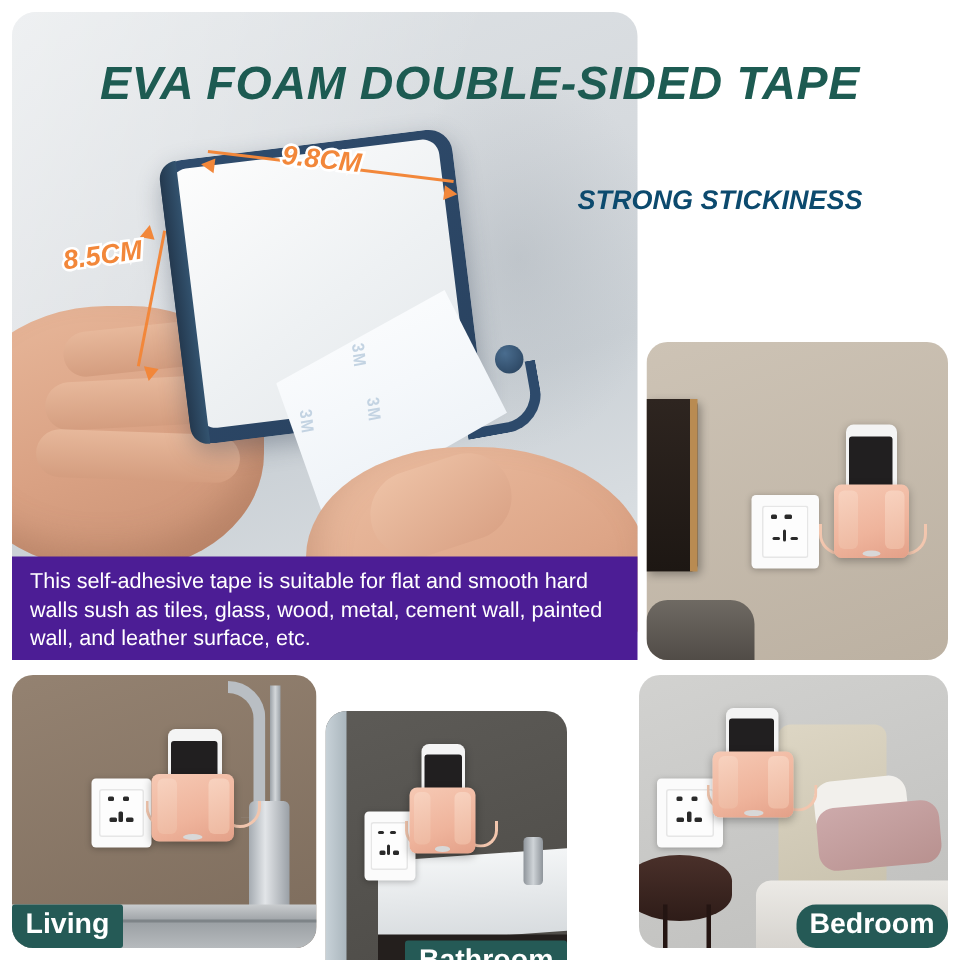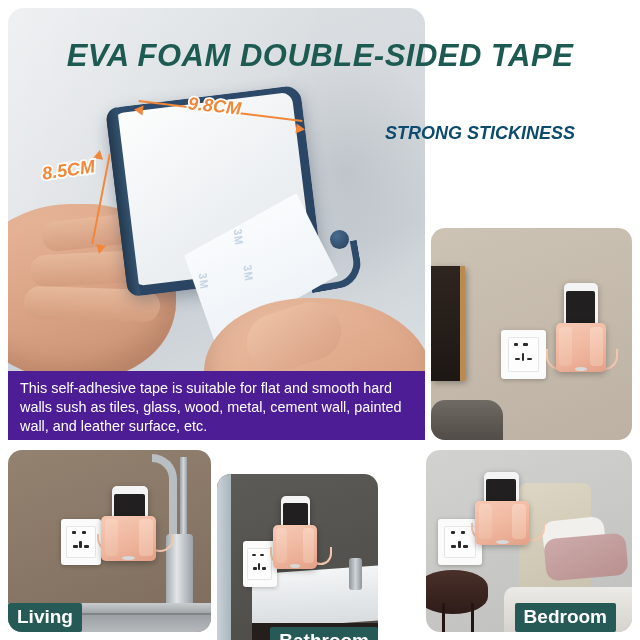--- a/index.html
+++ b/index.html
@@ -85,21 +85,21 @@
   .p-living{left:431px;top:228px;width:201px;height:212px;}
   .p-kitchen{left:8px;top:450px;width:203px;height:182px;}
   .p-bath{left:217px;top:450px;width:161px;height:182px;margin-top:24px;}
   .p-bed{left:426px;top:450px;width:206px;height:182px;}
 
   .room-label{position:absolute;background:#255a56;color:#ffffff;font-weight:bold;font-size:19px;
         padding:3px 9px 4px;border-radius:2px;white-space:nowrap;}
   .rl-living{right:0px;bottom:0px;}
   .rl-kitchen{left:0px;bottom:0px;}
   .rl-bath{right:0px;bottom:0px;}
-  .rl-bed{right:16px;bottom:0px;}
+  .rl-bed{right:0px;bottom:0px;border-radius:13px;}
 
   
   .wall{position:absolute;inset:0;}
   .outlet{position:absolute;background:#fbfbfb;border-radius:3px;box-shadow:0 1px 4px rgba(0,0,0,.25);}
   .outlet-in{position:absolute;left:14%;top:14%;width:72%;height:72%;border-radius:2px;background:#fdfdfd;
         box-shadow:inset 0 0 0 1px #e6e6e6;}
   .slot{position:absolute;background:#2a2a2a;border-radius:1px;}
 
   .mount{position:absolute;background:linear-gradient(160deg,#f6c9b4,#efb49c 60%,#e3a088);border-radius:5px;
         box-shadow:0 2px 6px rgba(0,0,0,.28);}

